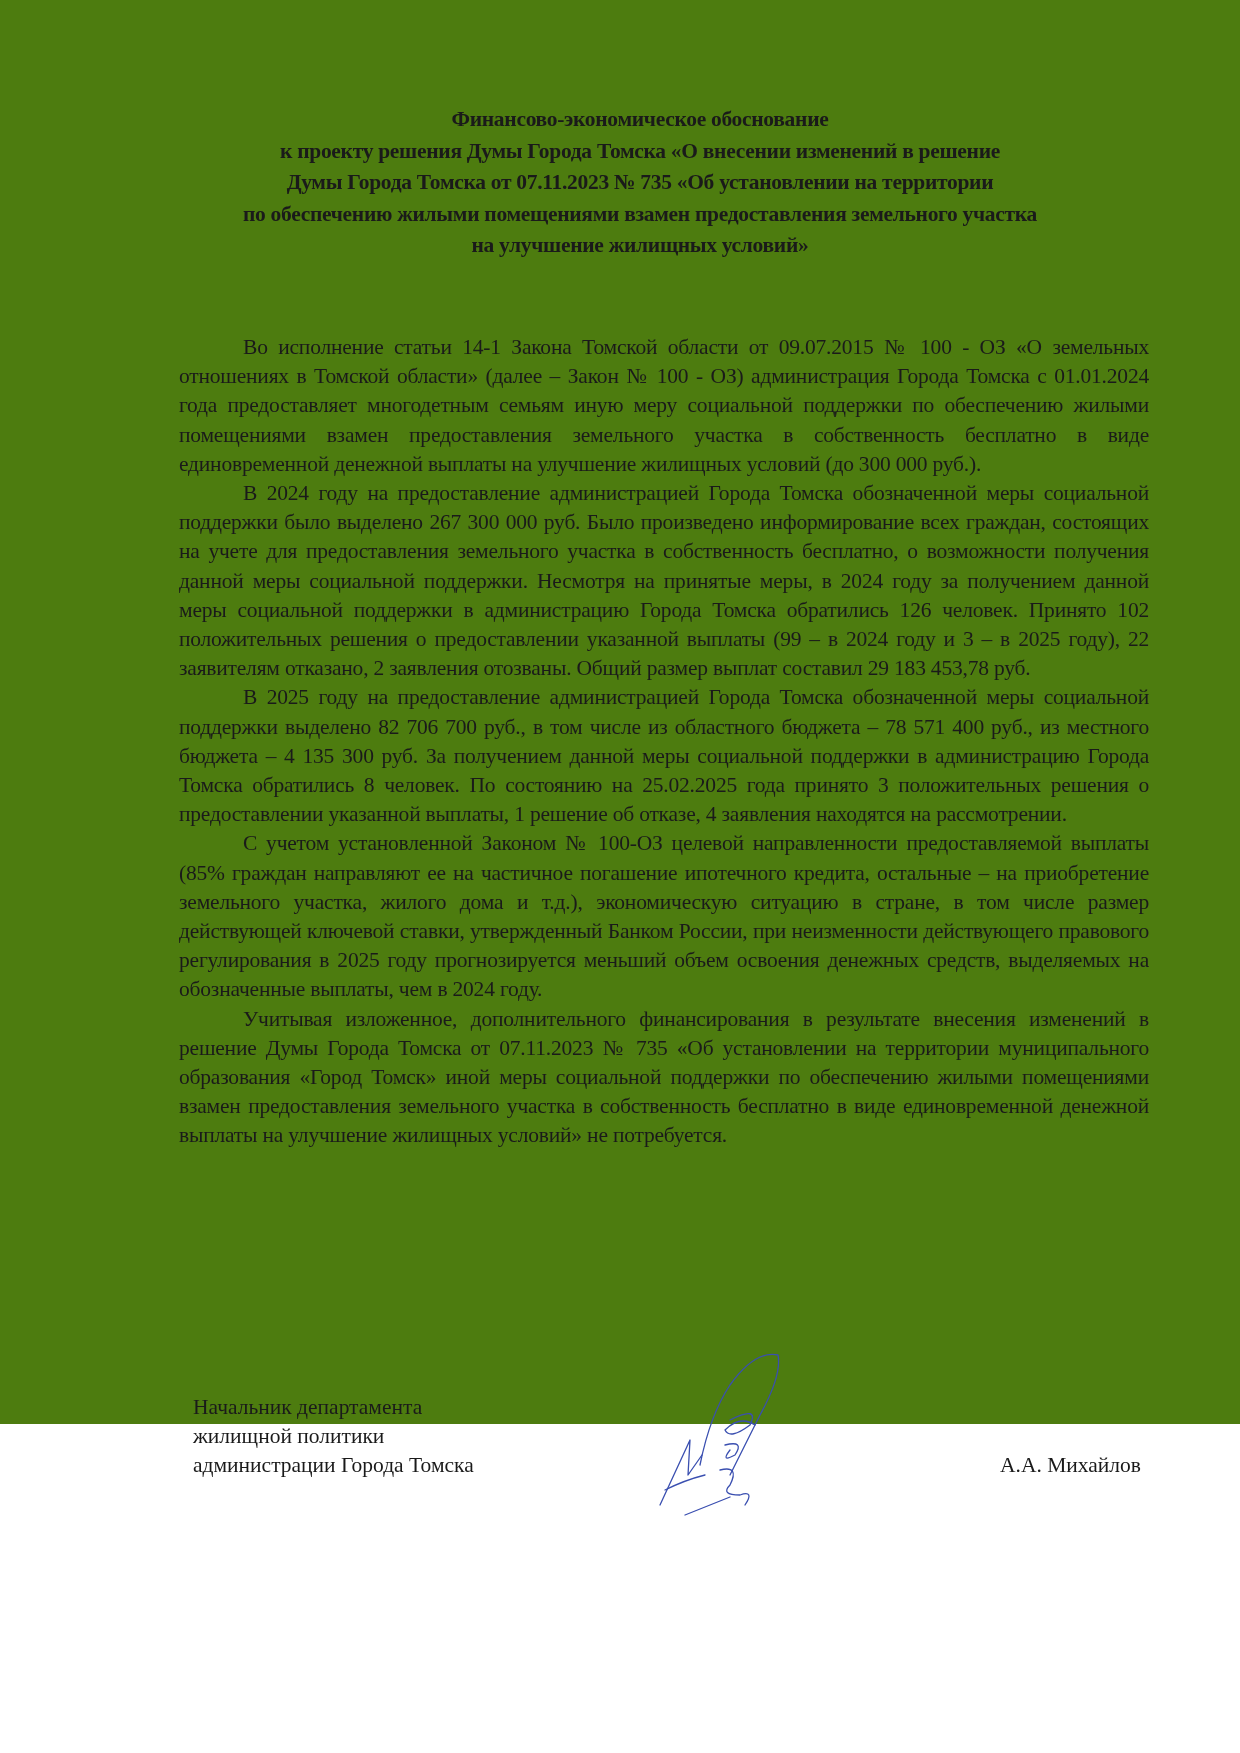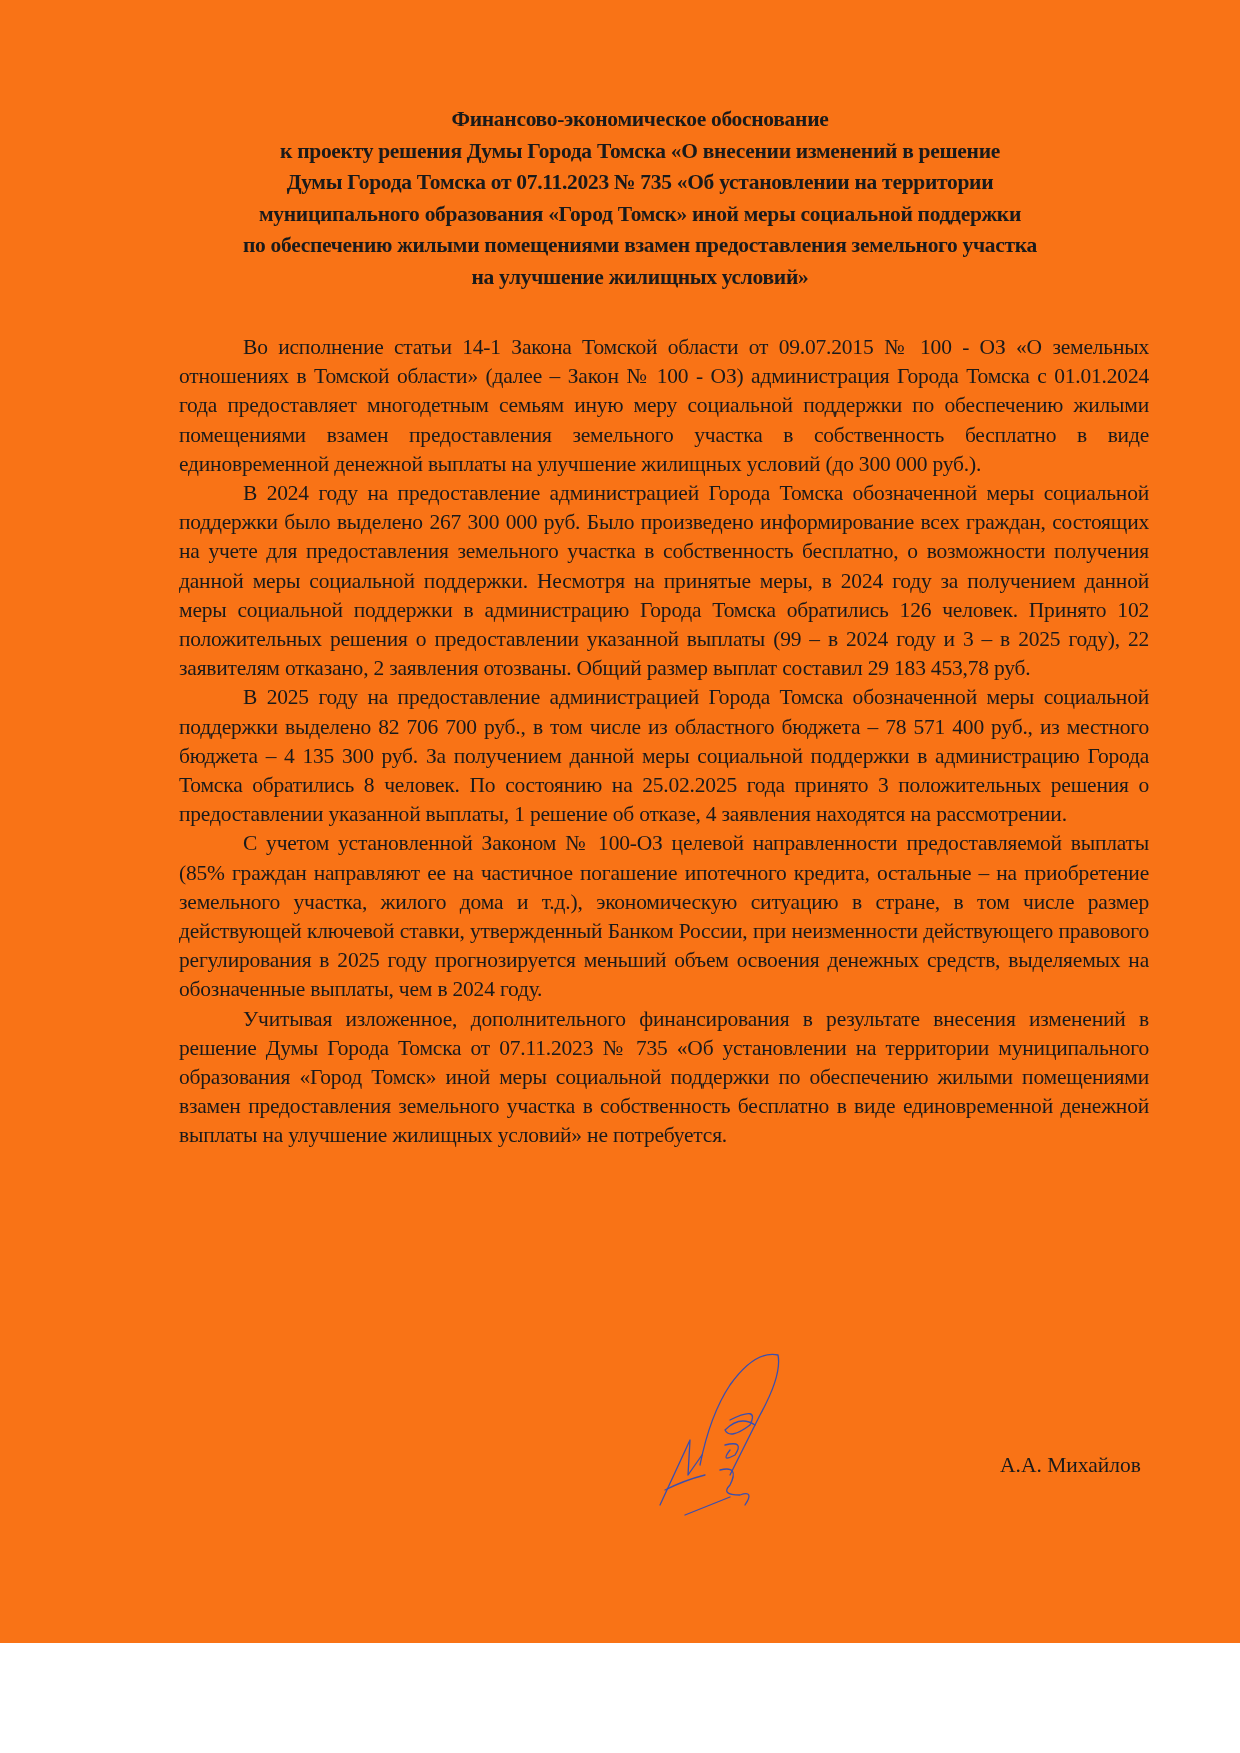--- a/index.html
+++ b/index.html
@@ -1,19 +1,19 @@
 <!DOCTYPE html>
 <html><head>
   <meta charset="utf-8">
   <style>
     html, body { margin: 0; padding: 0; background: #ffffff; }
     body { width: 1240px; height: 1753px; position: relative; overflow: hidden; }
     .page {
-      position: absolute; left: 0; top: 0; width: 1240px; height: 1643px;
-      background: #f97316;
+      position: absolute; left: 0; top: 0; width: 1240px; height: 1424px;
+      background: #4d7c0f;
       font-family: "Liberation Serif", "DejaVu Serif", serif;
       color: #1a1a1a;
     }
     .title {
       position: absolute; left: 190px; width: 900px; top: 104px;
       text-align: center; font-weight: bold;
       font-size: 21.5px; line-height: 31.5px;
       letter-spacing: -0.3px;
     }
     .title div { white-space: nowrap; }
@@ -38,33 +38,37 @@
   </style>
 </head>
 <body>
 
 <div class="page">
 
   <div class="title">
     <div>Финансово-экономическое обоснование</div>
     <div>к проекту решения Думы Города Томска «О внесении изменений в решение</div>
     <div>Думы Города Томска от 07.11.2023 № 735 «Об установлении на территории</div>
-    <div>муниципального образования «Город Томск» иной меры социальной поддержки</div>
     <div>по обеспечению жилыми помещениями взамен предоставления земельного участка</div>
     <div>на улучшение жилищных условий»</div>
   </div>
 
   <div class="body">
     <p>Во исполнение статьи 14-1 Закона Томской области от 09.07.2015 № 100 - ОЗ «О земельных отношениях в Томской области» (далее – Закон № 100 - ОЗ) администрация Города Томска с 01.01.2024 года предоставляет многодетным семьям иную меру социальной поддержки по обеспечению жилыми помещениями взамен предоставления земельного участка в собственность бесплатно в виде единовременной денежной выплаты на улучшение жилищных условий (до 300 000 руб.).</p>
     <p>В 2024 году на предоставление администрацией Города Томска обозначенной меры социальной поддержки было выделено 267 300 000 руб. Было произведено информирование всех граждан, состоящих на учете для предоставления земельного участка в собственность бесплатно, о возможности получения данной меры социальной поддержки. Несмотря на принятые меры, в 2024 году за получением данной меры социальной поддержки в администрацию Города Томска обратились 126 человек. Принято 102 положительных решения о предоставлении указанной выплаты (99 – в 2024 году и 3 – в 2025 году), 22 заявителям отказано, 2 заявления отозваны. Общий размер выплат составил  29 183 453,78 руб.</p>
     <p>В 2025 году на предоставление администрацией Города Томска обозначенной меры социальной поддержки выделено 82 706 700 руб., в том числе из областного бюджета – 78 571 400 руб., из местного бюджета – 4 135 300 руб. За получением данной меры социальной поддержки в администрацию Города Томска обратились 8 человек. По состоянию на 25.02.2025 года принято 3 положительных решения о предоставлении указанной выплаты, 1 решение об отказе, 4 заявления находятся на рассмотрении.</p>
     <p>С учетом установленной Законом № 100-ОЗ целевой направленности предоставляемой выплаты (85% граждан направляют ее на частичное погашение ипотечного кредита, остальные – на приобретение земельного участка, жилого дома и т.д.), экономическую ситуацию в стране, в том числе размер действующей ключевой ставки, утвержденный Банком России, при неизменности действующего правового регулирования в 2025 году прогнозируется меньший объем освоения денежных средств, выделяемых на обозначенные выплаты, чем в 2024 году.</p>
     <p>Учитывая изложенное, дополнительного финансирования в результате внесения изменений в решение Думы Города Томска от 07.11.2023 № 735 «Об установлении на территории муниципального образования «Город Томск» иной меры социальной поддержки по обеспечению жилыми помещениями взамен предоставления земельного участка в собственность бесплатно в виде единовременной денежной выплаты на улучшение жилищных условий» не потребуется.</p>
   </div>
 
+  <div class="sig-block">
+    <div>Начальник департамента</div>
+    <div>жилищной политики</div>
+    <div>администрации Города Томска</div>
+  </div>
 
   <svg class="signature" viewBox="0 0 150 175" xmlns="http://www.w3.org/2000/svg">
     <g fill="none" stroke="#3a4fb0" stroke-width="1.3" stroke-linecap="round" stroke-linejoin="round">
       <path d="M30 160 L60 95 L58 130 L72 110"></path>
       <path d="M35 145 Q55 135 75 130"></path>
       <path d="M70 120 Q80 70 100 40 Q125 5 148 10 Q152 30 130 70 Q110 110 100 130"></path>
       <path d="M100 75 Q130 60 120 80 Q100 95 95 85 Q110 70 125 80"></path>
       <path d="M95 100 Q115 95 105 110 Q90 118 100 105"></path>
       <path d="M90 125 Q110 120 100 140 Q90 150 110 150 Q125 145 115 160"></path>
       <path d="M55 170 Q80 160 100 152"></path>

